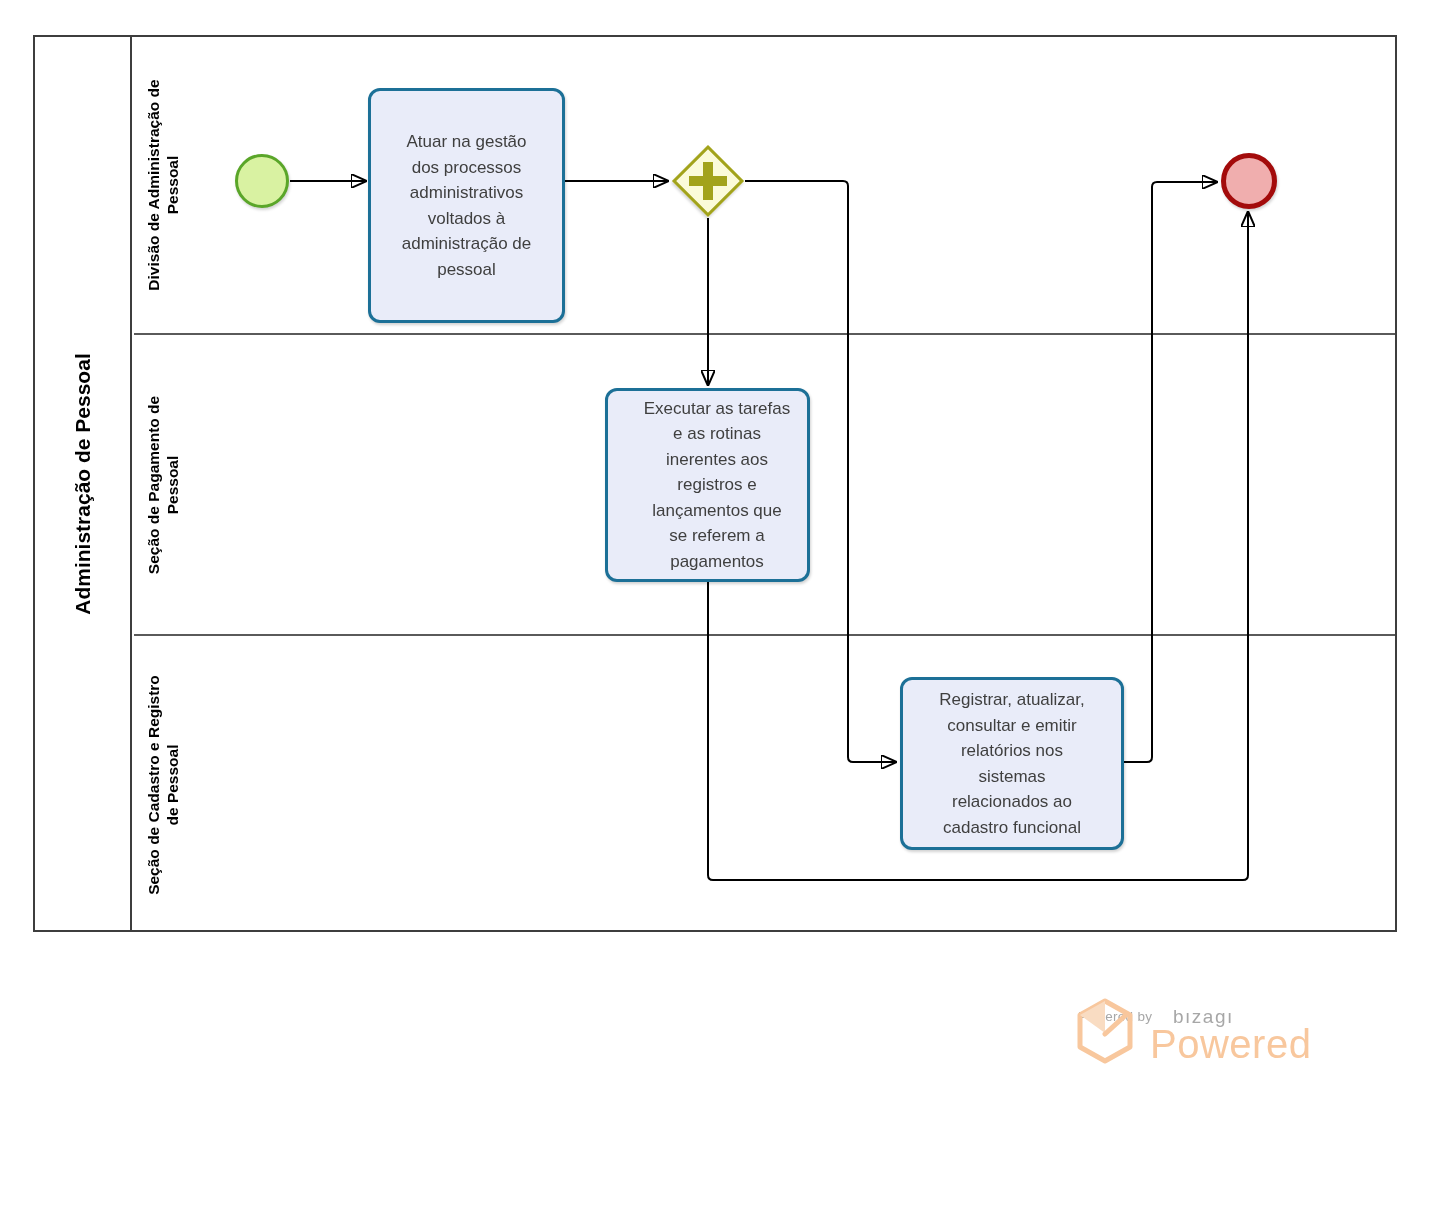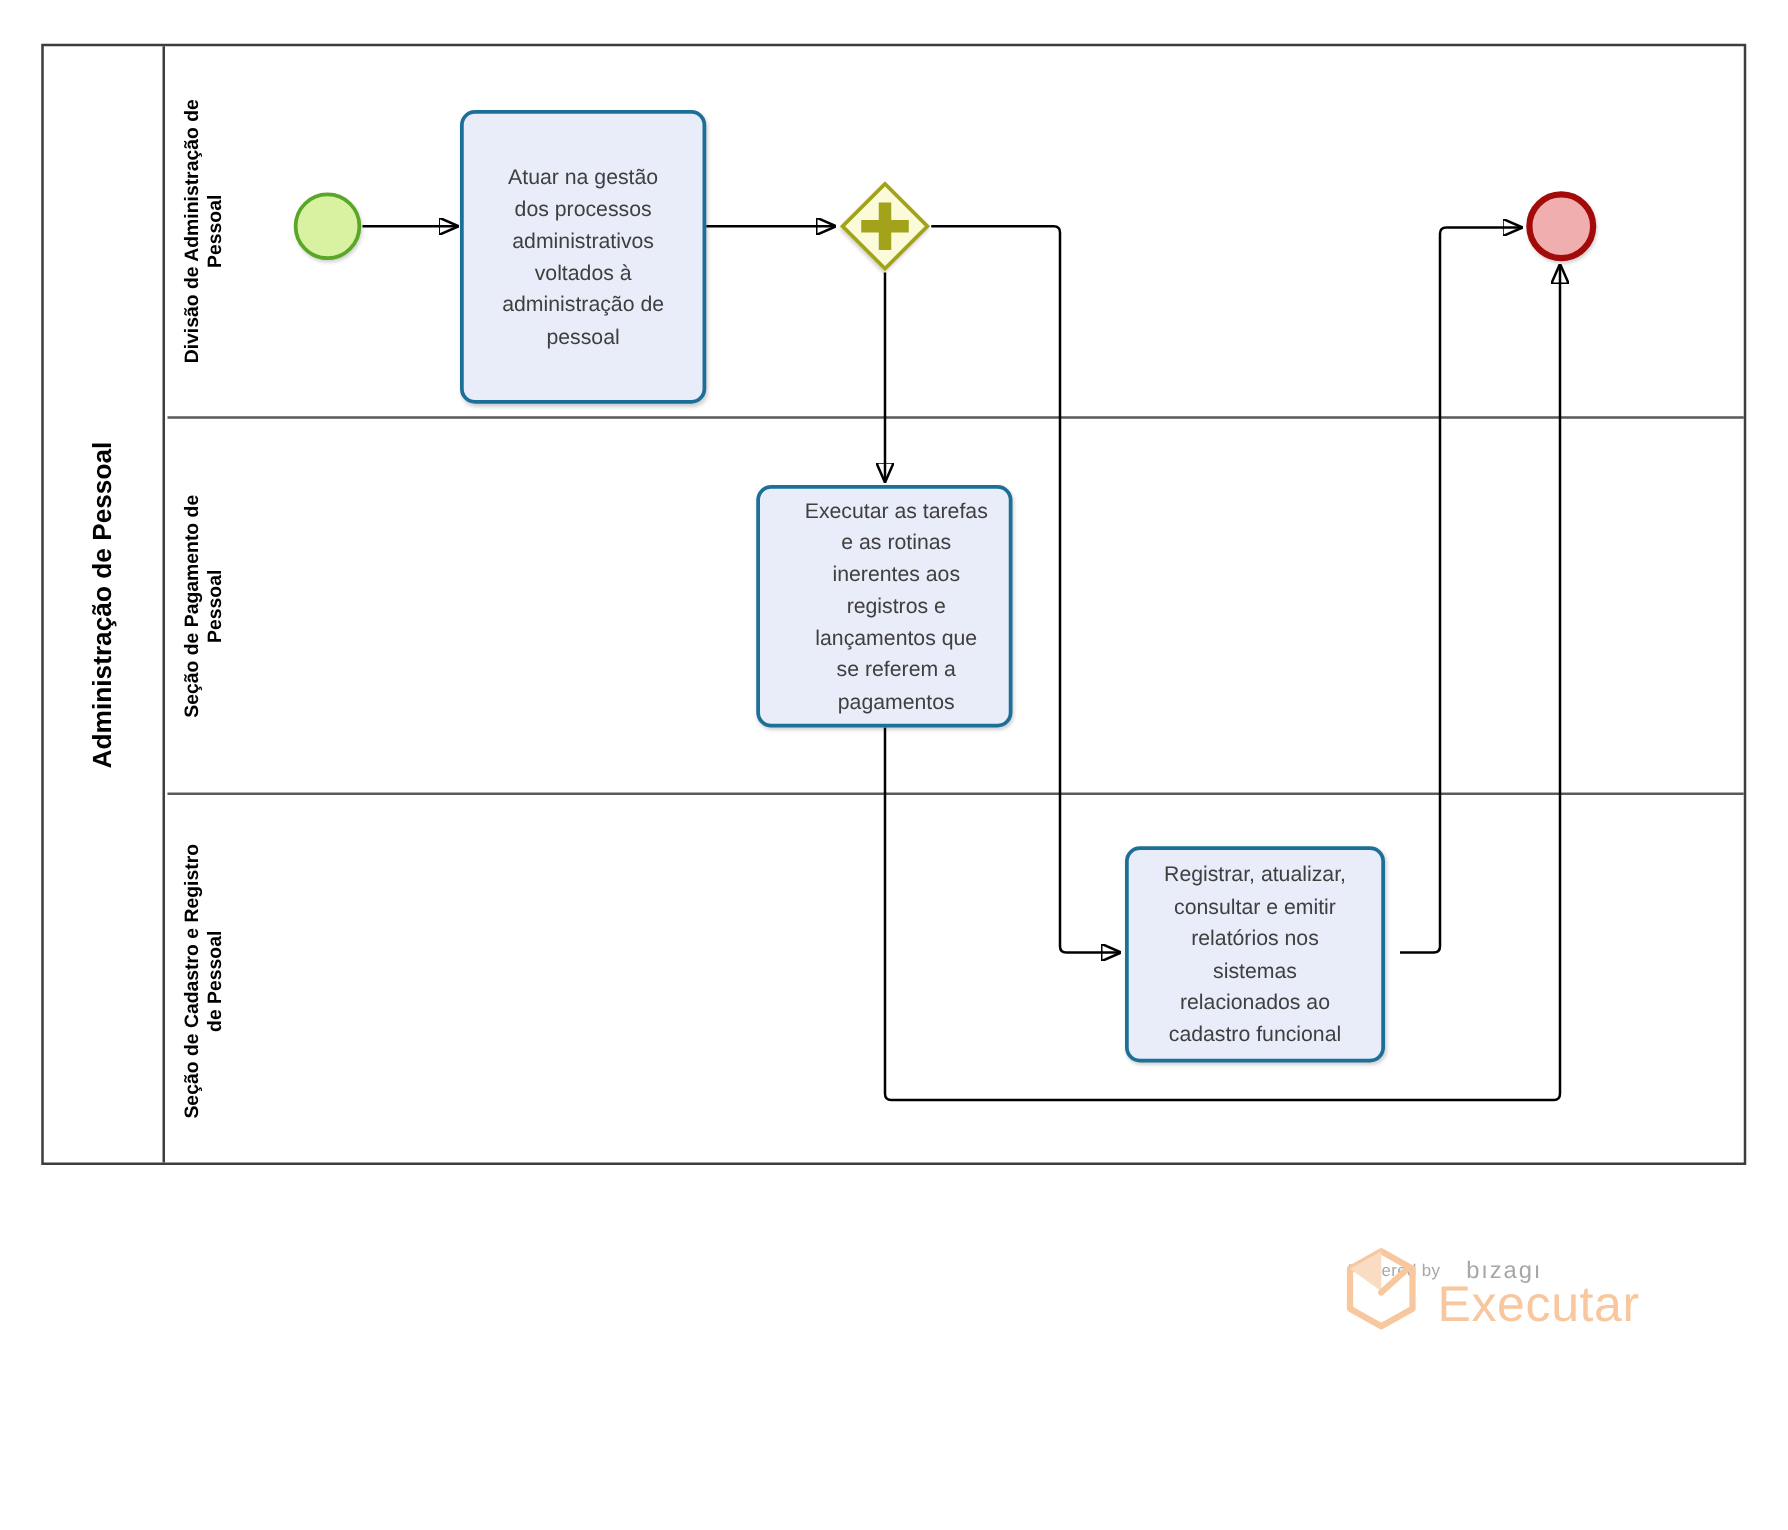--- a/index.html
+++ b/index.html
@@ -60,21 +60,21 @@
   
   .task{
     position:absolute;border:3px solid var(--task-border);border-radius:12px;
     background:var(--task-fill);display:flex;align-items:center;justify-content:center;
     text-align:center;color:var(--text-dark);font-size:17px;line-height:25.5px;
     white-space:pre-line;padding:6px;
     box-shadow:1px 2px 3px rgba(0,0,0,0.18);
   }
   .task-1{left:368px;top:88px;width:197px;height:235px;}
   .task-2{left:605px;top:388px;width:205px;height:194px;padding-left:25px;}
-  .task-3{left:900px;top:677px;width:208px;height:173px;}
+  .task-3{left:900px;top:677px;width:224px;height:173px;}
 
   .event{position:absolute;border-radius:50%;}
   .start-event{
     left:235px;top:154px;width:54px;height:54px;
     background:var(--start-fill);border:3px solid var(--start-border);
     box-shadow:1px 2px 3px rgba(0,0,0,0.18);
   }
   .end-event{
     left:1221px;top:153px;width:56px;height:56px;
     background:var(--end-fill);border:5px solid var(--end-border);
@@ -189,15 +189,15 @@
 
   <div class="powered-by">Powered by</div>
 
   <svg class="brand-hex" width="60" height="70" viewBox="0 0 60 70" xmlns="http://www.w3.org/2000/svg">
     <polygon points="29,3 54,17 54,49 29,63 4,49 4,17" fill="none" stroke="#f8c79d" stroke-width="5" stroke-linejoin="round"></polygon>
     <polygon points="29,3 4,17 29,35" fill="#f9dcc2" stroke="none"></polygon>
     <path d="M51,16 L29,36" fill="none" stroke="#f8c79d" stroke-width="5" stroke-linejoin="round" stroke-linecap="round"></path>
   </svg>
 
   <div class="brand-bizagi">bızagı</div>
-  <div class="brand-modeler">Executar</div>
+  <div class="brand-modeler">Powered</div>
 
 </div>
 
 </body></html>

